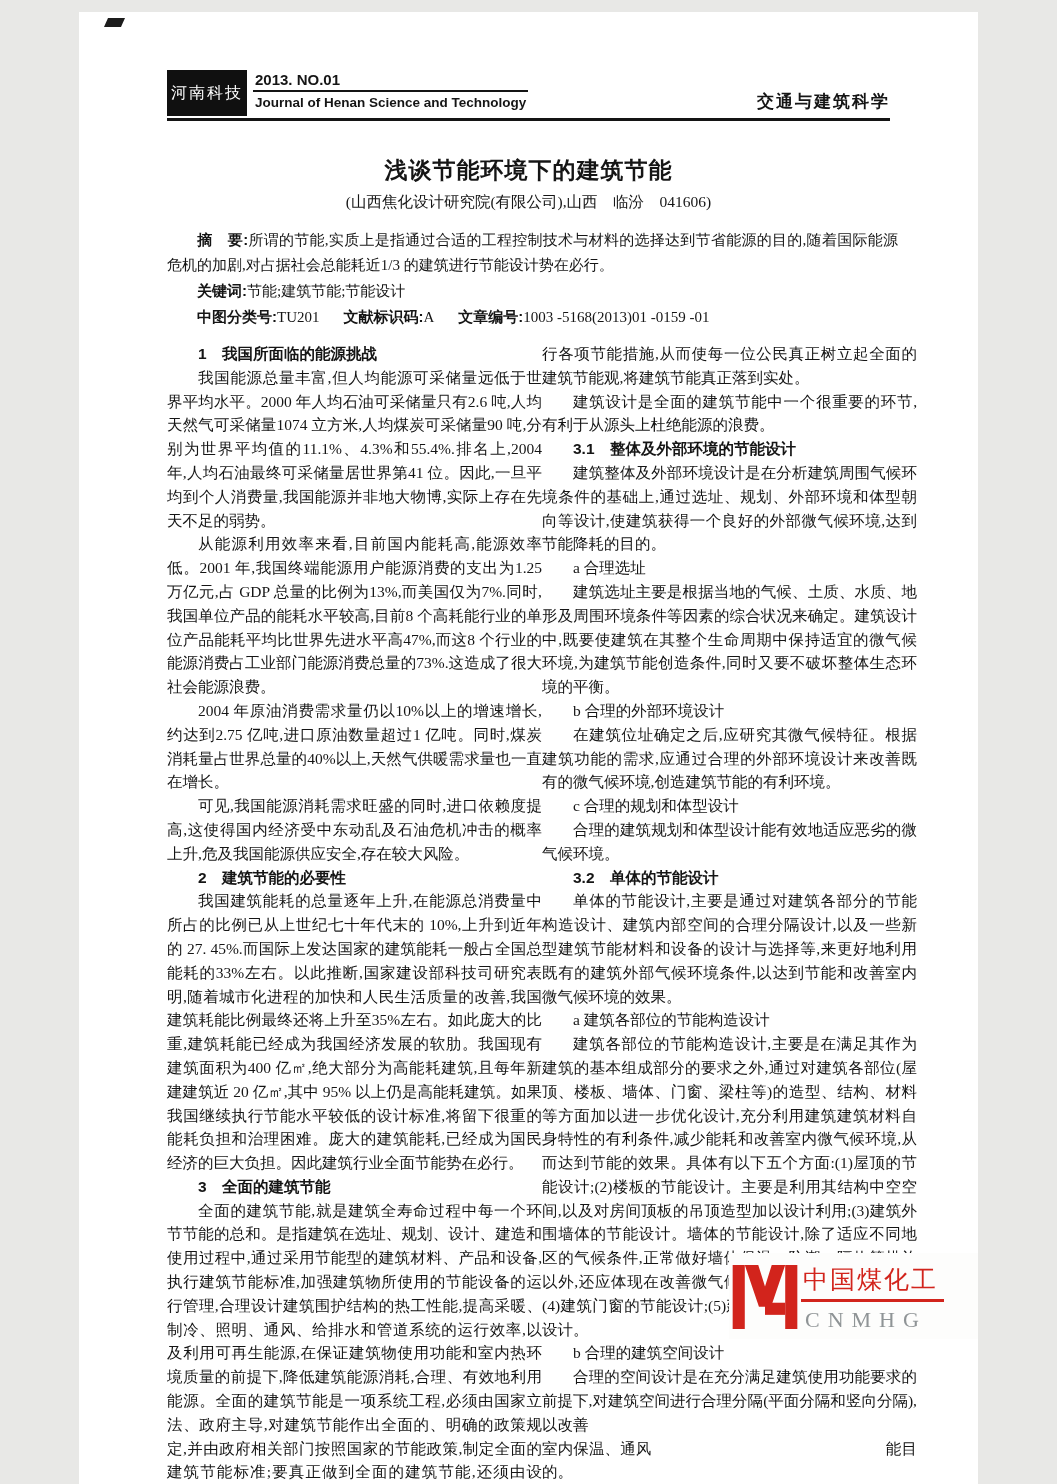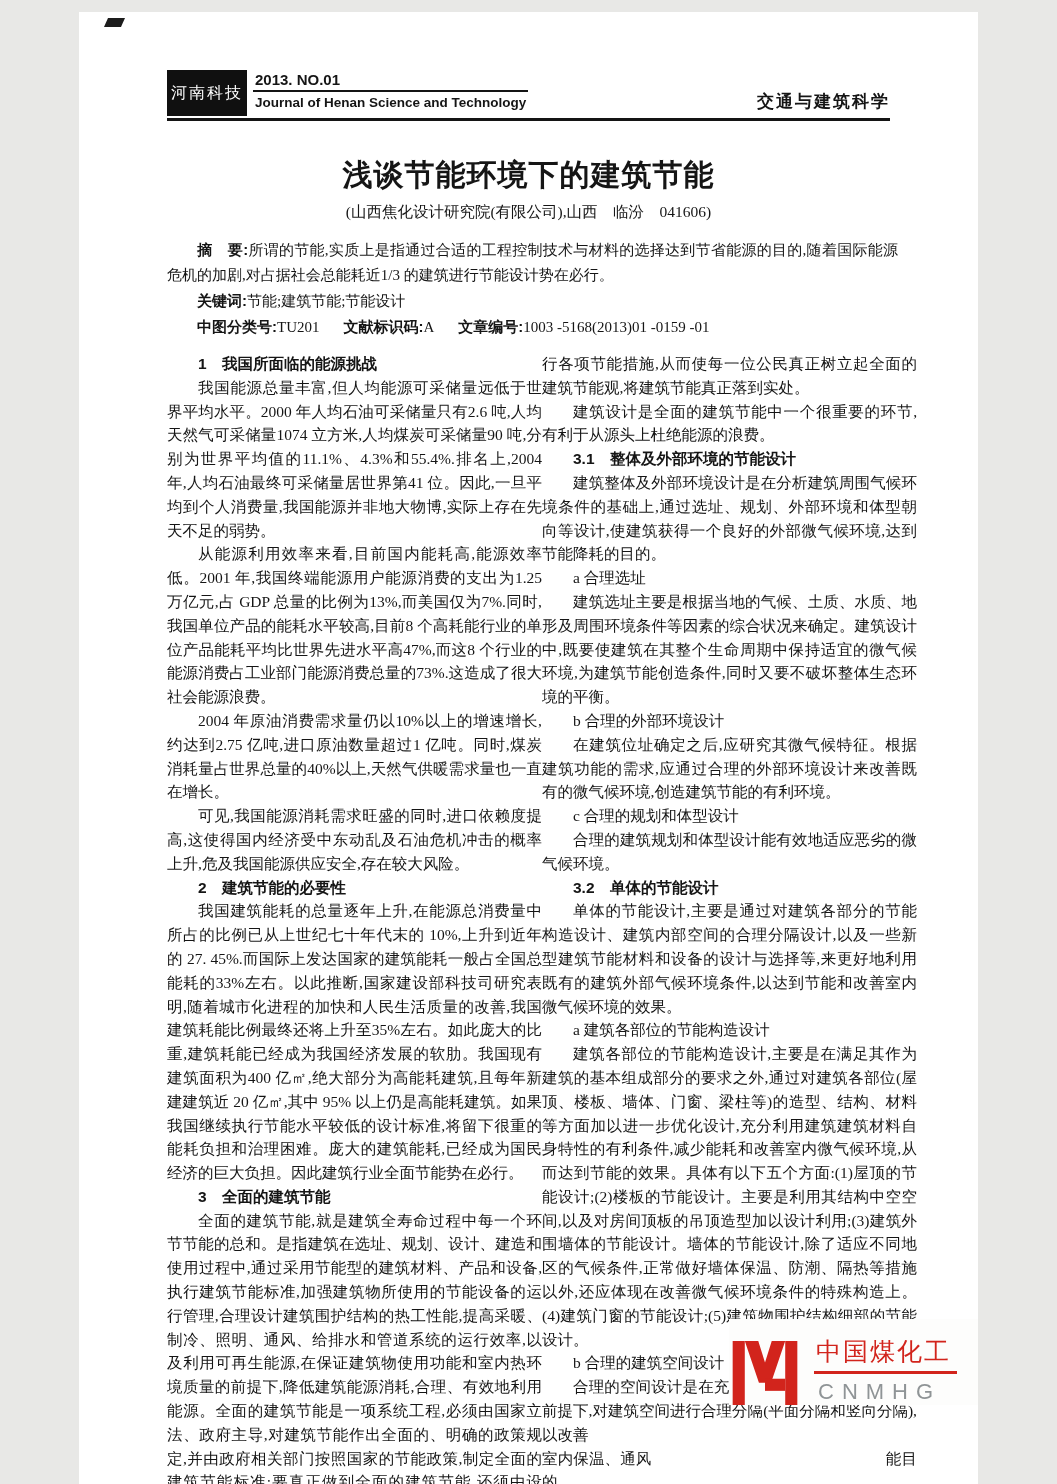--- a/index.html
+++ b/index.html
@@ -41,21 +41,21 @@
     padding:3px 2px 0 2px;
   }
   .header-right{
     font-weight:700;font-size:17px;letter-spacing:2px;
     padding-bottom:3px;
     font-family:"Liberation Sans","DejaVu Sans",sans-serif;
   }
   
   .title{
     text-align:center;margin:34px 0 0 0;
-    font-size:30px;font-weight:700;letter-spacing:1px;
+    font-size:23px;font-weight:700;letter-spacing:1px;
     font-family:"Liberation Sans","DejaVu Sans",sans-serif;
   }
   .author{
     text-align:center;margin-top:16px;
     font-size:17px;font-weight:700;
     font-family:"Liberation Sans","DejaVu Sans",sans-serif;
   }
   .affiliation{text-align:center;margin-top:6px;font-size:15.5px;}
   
   .meta-wrap{margin:14px 80px 0 88px;font-size:15px;line-height:25px;text-align:justify;}
@@ -78,35 +78,35 @@
   }
   .col p{margin:0;}
   .t-p,.t-sub{text-indent:2em;}
   .t-cont{text-indent:0;}
   .t-h,.t-sh{
     text-indent:2em;font-weight:700;
     font-family:"Liberation Sans","DejaVu Sans",sans-serif;
   }
   
   .watermark{
-    position:absolute;left:650px;top:1307px;
+    position:absolute;left:650px;top:1241px;
     width:325px;height:86px;background:#fdfdfc;
-    display:flex;align-items:flex-end;gap:13px;
+    display:flex;align-items:center;
   }
   .wm-logo{flex:0 0 auto;margin-top:2px;}
   .wm-texts{padding-top:3px;}
   .wm-cn{
     color:#d2241c;font-size:25px;letter-spacing:2px;
     border-bottom:3px solid #d2241c;padding:0 6px 3px 2px;
     font-family:"Liberation Sans","DejaVu Sans",sans-serif;
   }
   .wm-en{
     color:#8f9496;font-size:22px;letter-spacing:8px;
     margin-top:5px;padding-left:4px;
-    font-family:Liberation Sans, sans-serif;
+    font-family:Liberation Serif, serif;
   }
   
   .footer{position:absolute;left:88px;top:1484px;}
   .page-num{
     font-weight:700;font-size:19px;
     font-family:"Liberation Sans","DejaVu Sans",sans-serif;
   }
   .wanfang{
     margin-top:5px;color:#4d4d4d;font-size:17px;letter-spacing:1px;
     font-family:"Liberation Sans","DejaVu Sans",sans-serif;

